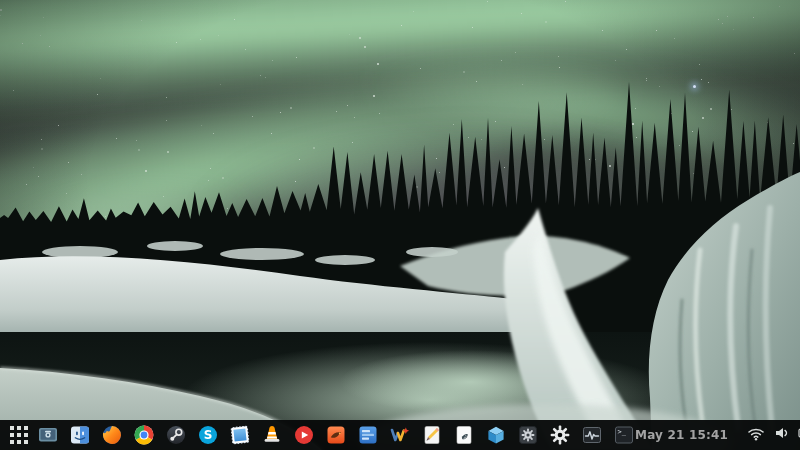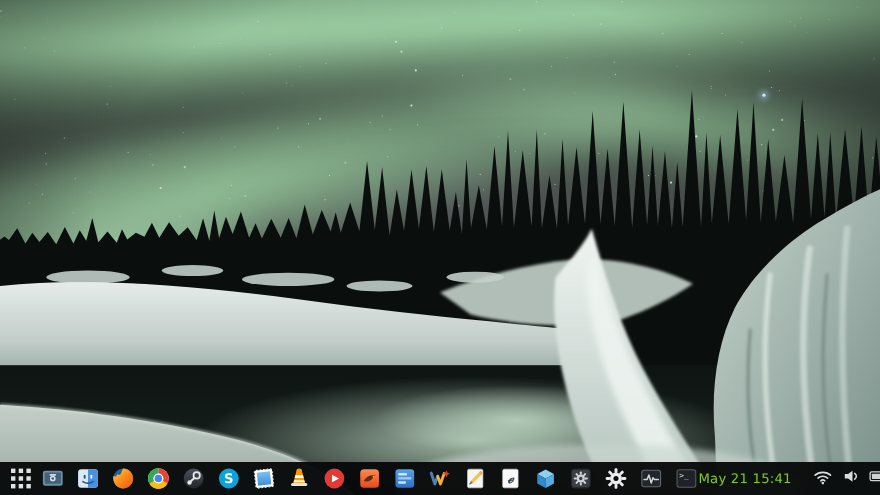--- a/index.html
+++ b/index.html
@@ -41,21 +41,21 @@
   .panel{position:absolute;left:0;bottom:0;width:800px;height:30px;
       background:rgba(7,9,9,.96);display:flex;align-items:center;
       padding:0 8px;box-sizing:border-box;z-index:10;}
   .launcher{display:grid;grid-template-columns:repeat(3,4px);grid-gap:3px;
       margin:0 8px 0 2px;cursor:pointer;}
   .launcher i{width:4px;height:4px;background:#dfe3e1;display:block;}
   #dock{display:flex;align-items:center;gap:9px;}
   .dock-item{width:23px;height:23px;display:flex;align-items:center;justify-content:center;cursor:pointer;}
   .dock-item svg{display:block;}
   .panel-right{margin-left:auto;display:flex;align-items:center;gap:9px;}
-  .clock{color:#84cc16;font-size:12px;font-weight:normal;letter-spacing:.2px;
+  .clock{color:#a3a3a3;font-size:12px;font-weight:bold;letter-spacing:.2px;
       margin-right:10px;white-space:nowrap;cursor:default;}
   .tray-icon{display:flex;align-items:center;justify-content:center;cursor:pointer;}
 </style>
 </head>
 <body>
 
 <div class="screen">
 
   <div class="wallpaper">
     <div class="layer green-wash"></div>

